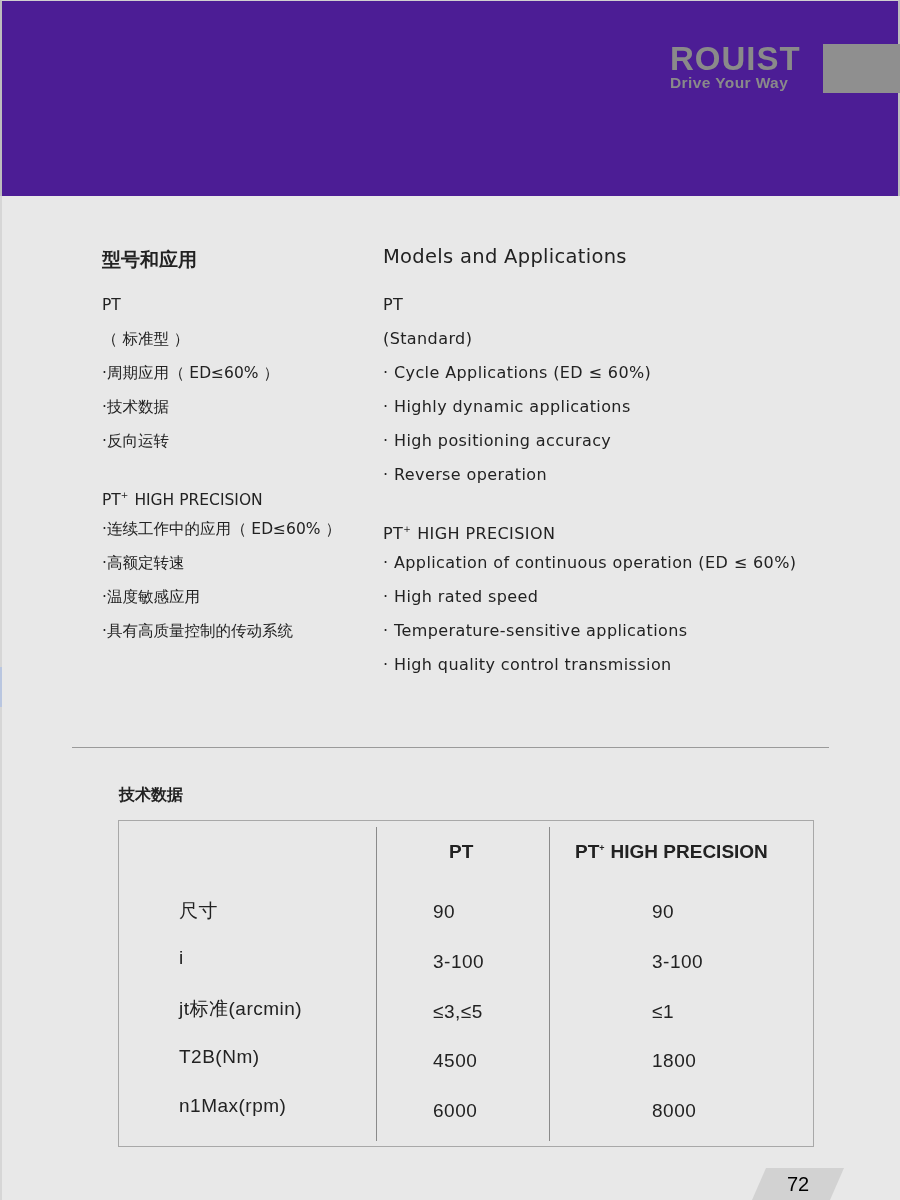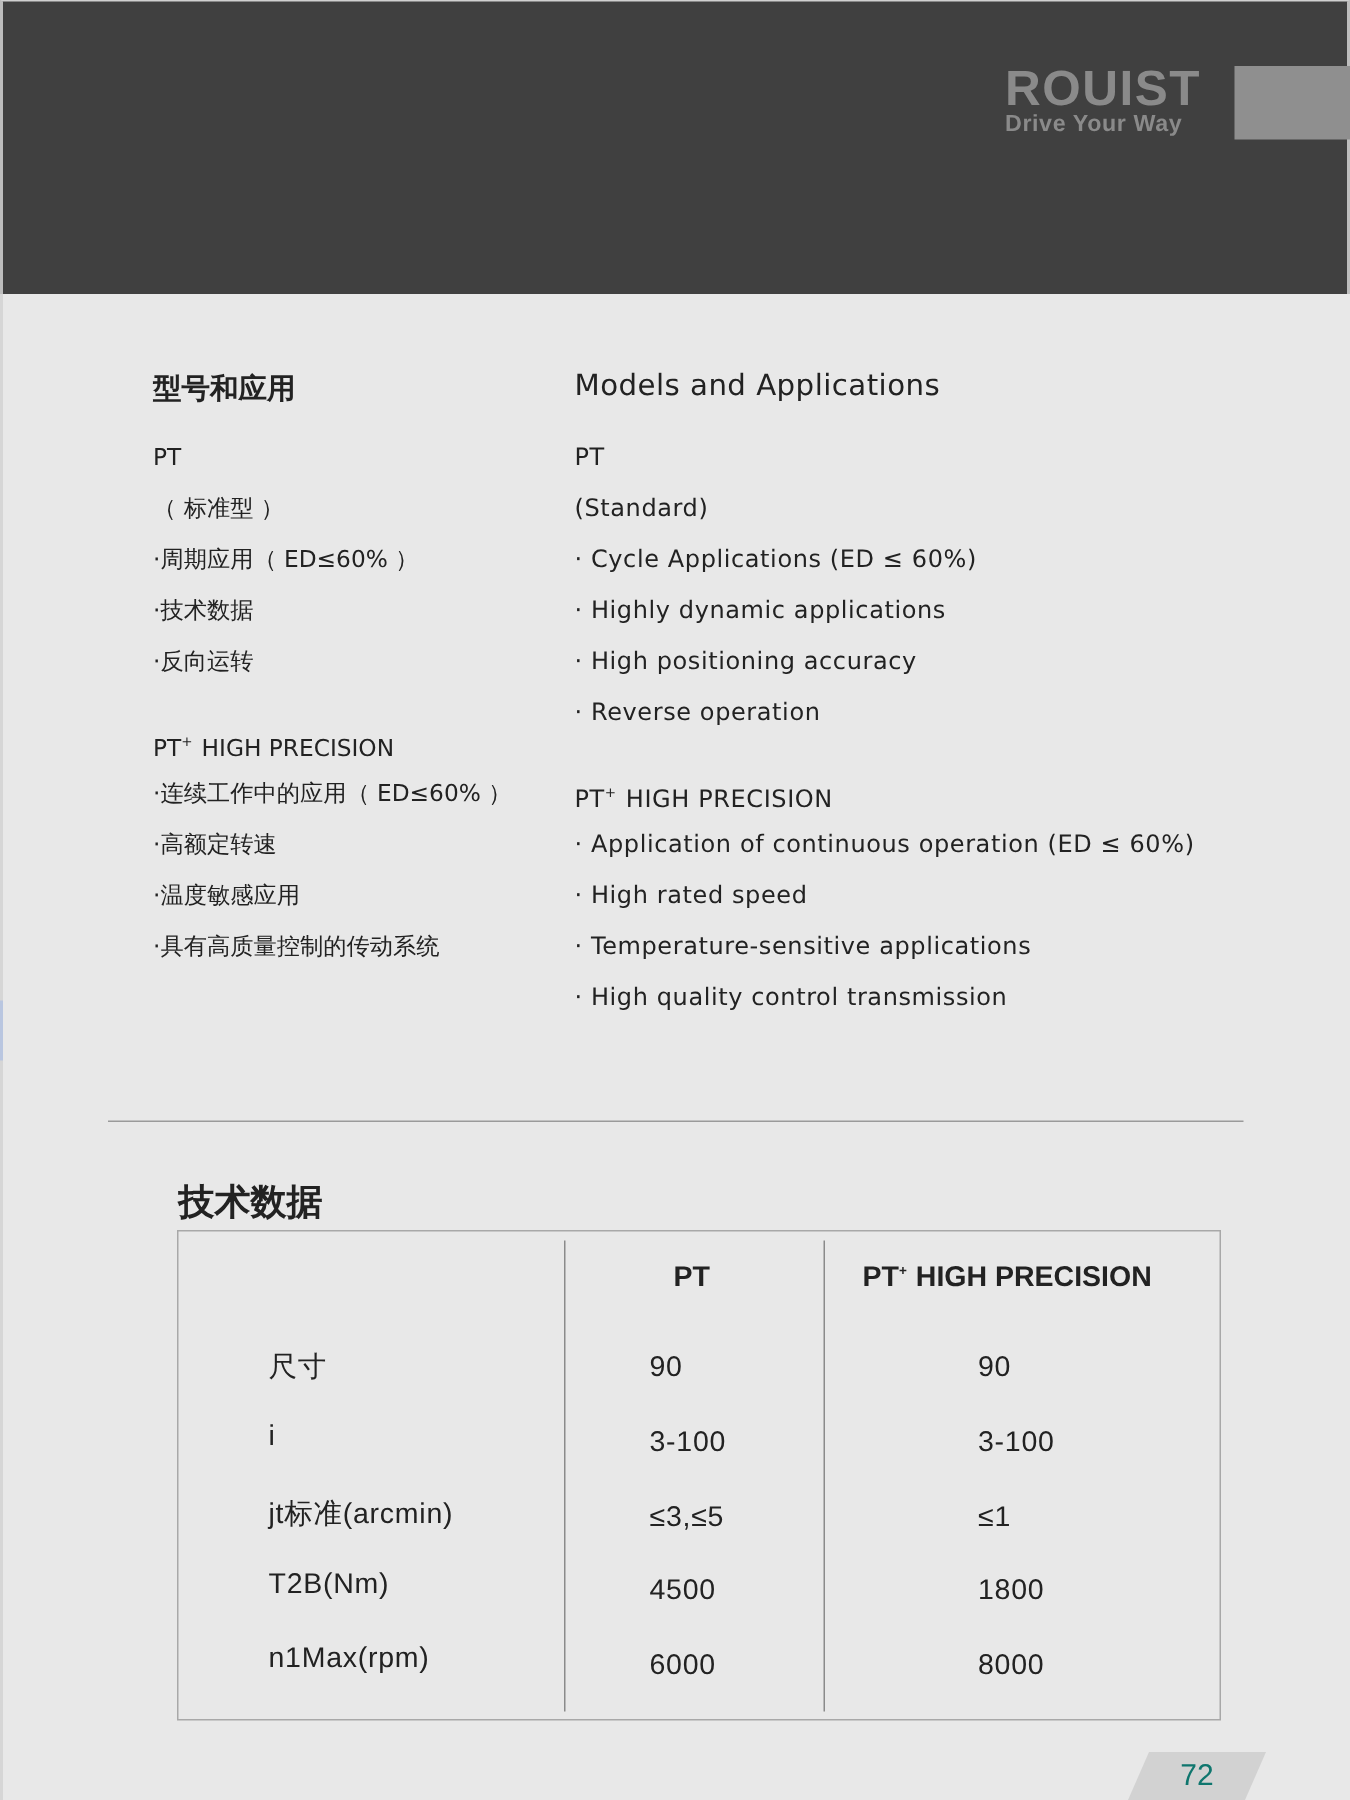--- a/index.html
+++ b/index.html
@@ -1,21 +1,21 @@
 <!DOCTYPE html>
 <html><head>
   <meta charset="utf-8">
   <style>
     * { margin: 0; padding: 0; box-sizing: border-box; }
     html, body { width: 900px; height: 1200px; overflow: hidden; background: #e8e8e8; }
     body { position: relative; font-family: "DejaVu Sans", "Liberation Sans", sans-serif; color: #222; }
 
     .header {
       position: absolute; left: 0; top: 0; width: 900px; height: 196px;
-      background: #404040;
+      background: #4c1d95;
       border-left: 2px solid #bdbdbd;
       border-top: 1px solid #d0d0d0;
       border-right: 2px solid #bdbdbd;
     }
     .logo {
       position: absolute; left: 668px; top: 43px; width: 150px;
     }
     .logo-word {
       font-family: "Liberation Sans", sans-serif; font-weight: bold;
       font-size: 33px; line-height: 30px; color: #8a8a8a; letter-spacing: 1px;
@@ -41,35 +41,35 @@
     .line { font-size: 15.5px; height: 34px; line-height: 34px; color: #222; white-space: nowrap; }
     .line.en { font-size: 16px; letter-spacing: 0.4px; }
     .gap-first { margin-top: 16px; }
     .gap-group { margin-top: 20px; }
     sup.plus { font-size: 9px; vertical-align: 7px; margin-right: 6px; }
 
     .divider {
       position: absolute; left: 72px; top: 747px; width: 757px; height: 1px; background: #9a9a9a;
     }
 
-    .tech-title { position: absolute; left: 119px; top: 785px; font-size: 24px; font-weight: bold; color: #222; }
+    .tech-title { position: absolute; left: 119px; top: 785px; font-size: 16px; font-weight: bold; color: #222; }
 
     .table {
       position: absolute; left: 118px; top: 820px; width: 696px; height: 327px;
       border: 1.5px solid #a8a8a8;
     }
     .vline { position: absolute; top: 6px; width: 1px; height: 314px; background: #8a8a8a; }
     .th { position: absolute; top: 20px; font-size: 19px; font-weight: bold; color: #222; font-family: "Liberation Sans", sans-serif; white-space: nowrap; }
     .td { position: absolute; font-size: 19px; color: #222; font-family: "Liberation Sans", sans-serif; white-space: nowrap; letter-spacing: 0.5px; }
 
     .page-num {
       position: absolute; left: 752px; top: 1168px; width: 92px; height: 32px;
       background: #d2d2d2;
       clip-path: polygon(14px 0, 100% 0, 78px 100%, 0 100%);
-      text-align: center; line-height: 32px; font-size: 20px; color: #0f766e;
+      text-align: center; line-height: 32px; font-size: 20px; color: #000000;
       font-family: "Liberation Sans", sans-serif;
     }
     .left-edge { position: absolute; left: 0; top: 196px; width: 2px; height: 1004px; background: #d6d6d6; }
     .left-mark { position: absolute; left: 0; top: 667px; width: 2px; height: 40px; background: #b9c6e0; }
   </style>
 </head>
 <body>
 
 <div class="header">
   <div class="logo">

